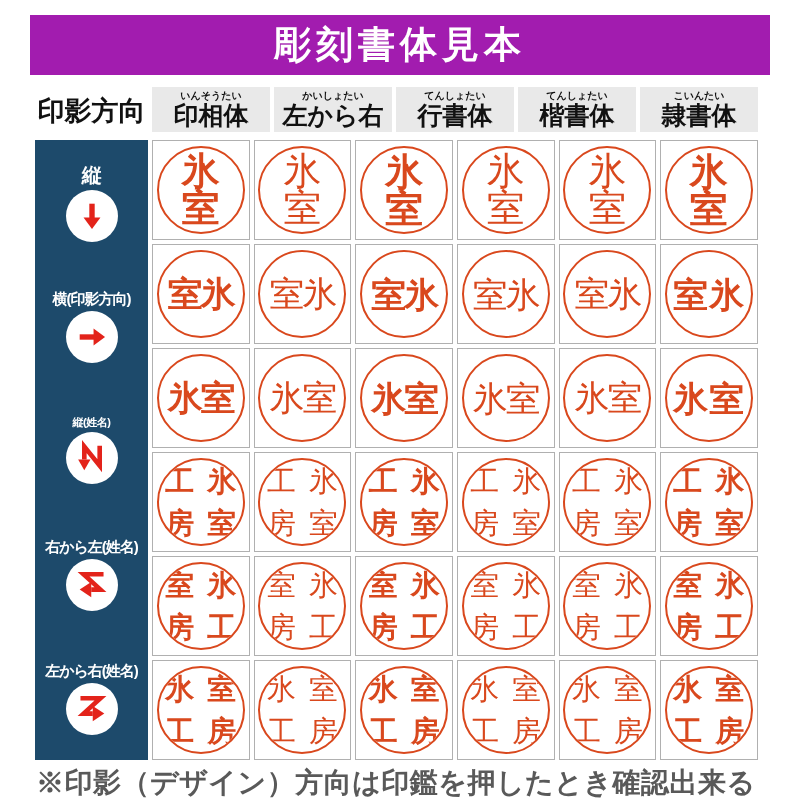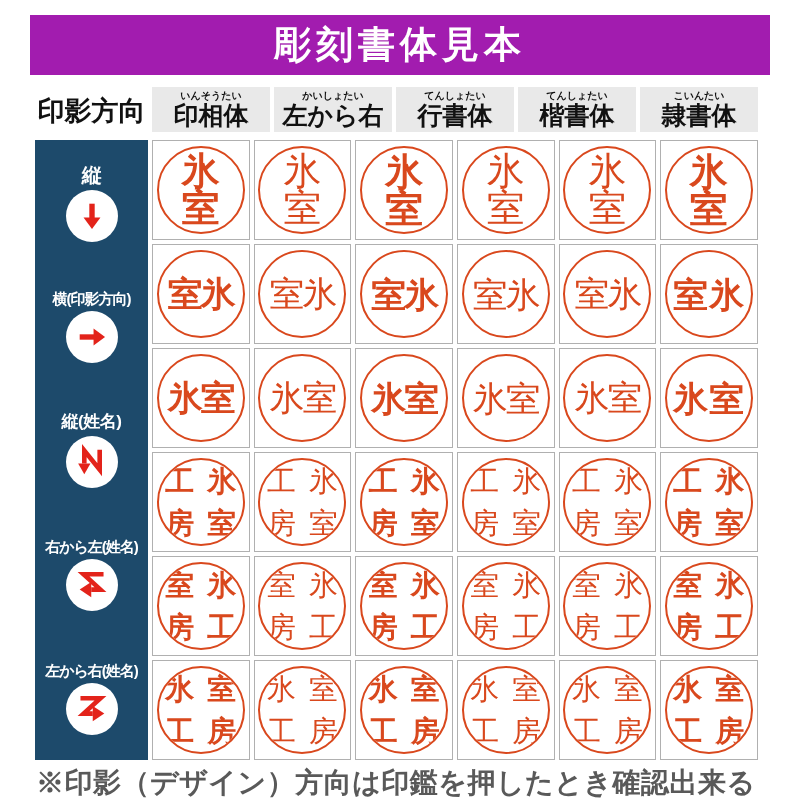--- a/index.html
+++ b/index.html
@@ -25,21 +25,21 @@
     flex:1;background:#e9e9e9;display:flex;flex-direction:column;
     align-items:center;justify-content:center;line-height:1;
   }
   .furigana{font-size:10px;font-weight:bold;color:#111;margin-bottom:2px;}
   .col-label{font-size:25px;font-weight:bold;color:#111;white-space:nowrap;}
   .sidebar{
     position:absolute;left:35px;top:140px;width:113px;height:620px;
     background:#1d4a6b;display:flex;flex-direction:column;
   }
   .side-row{flex:1;display:flex;flex-direction:column;align-items:center;justify-content:center;}
-  .side-label{color:#fff;font-size:17px;font-weight:bold;white-space:nowrap;letter-spacing:-0.5px;line-height:1.2;}
+  .side-label{color:#fff;font-size:11px;font-weight:bold;white-space:nowrap;letter-spacing:-0.5px;line-height:1.2;}
   .side-label.big{font-size:20px;}
   .side-label.small{font-size:15px;letter-spacing:-1px;}
   .circle{
     width:52px;height:52px;background:#ffffff;border-radius:50%;
     margin-top:3px;display:flex;align-items:center;justify-content:center;
   }
   .circle svg{display:block;}
   .grid{
     position:absolute;left:152px;top:140px;width:606px;height:620px;
     display:grid;grid-template-columns:repeat(6,1fr);grid-template-rows:repeat(6,1fr);gap:4px;

